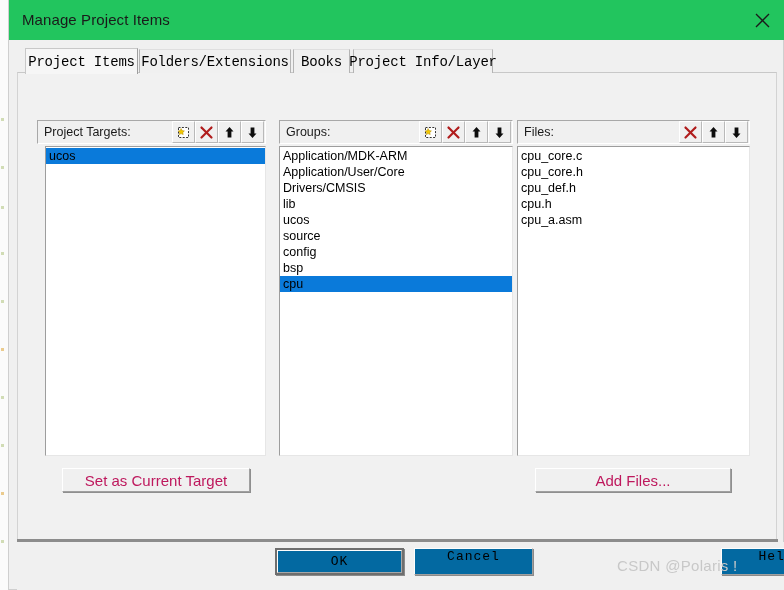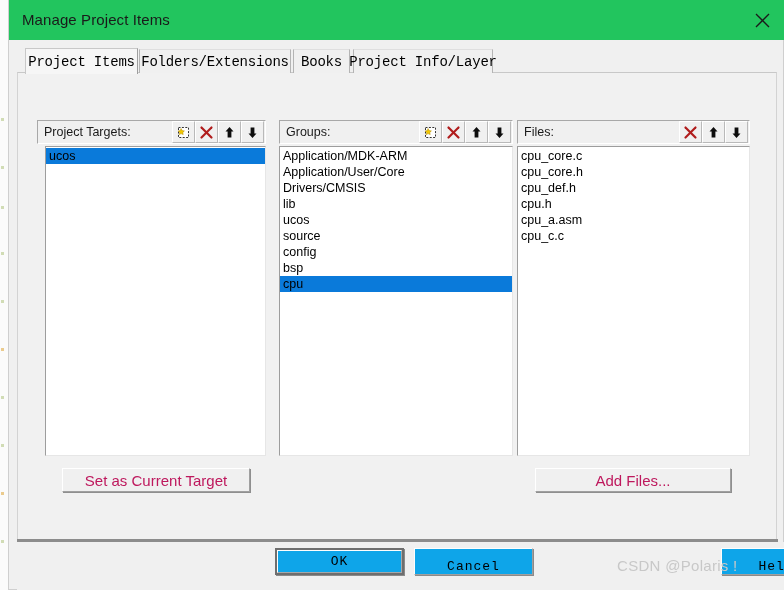--- a/index.html
+++ b/index.html
@@ -208,31 +208,31 @@
     position: absolute;
     left: 8px; top: 542px;
     width: 768px; height: 48px;
     background: #f0f0f0;
   }
   .dlg-btn {
     position: absolute;
     top: 6px;
     height: 27px;
     box-sizing: border-box;
-    background: #0ea5e9;
+    background: #0369a1;
     border: 1px solid #a0a0a0;
     border-top-color: #fdfdfd;
     border-left-color: #fdfdfd;
     box-shadow: 1px 1px 0 #8a8a8a;
     font-family: "Liberation Mono", monospace;
     font-size: 13px;
     letter-spacing: 1px;
     color: #000;
     display: flex;
-    align-items: flex-end;
+    align-items: flex-start;
     justify-content: center;
     cursor: pointer;
     white-space: nowrap;
   }
   .dlg-btn.default {
     border: 2px solid #6e6e6e;
     box-shadow: 1px 1px 0 #8a8a8a;
   }
   .dlg-btn.default .inner {
     width: 100%; height: 100%;
@@ -386,21 +386,20 @@
       </span>
     </span>
   </div>
 
   <div class="listbox" style="left:508px;top:146px;width:233px;height:310px">
     <div class="list-item">cpu_core.c</div>
     <div class="list-item">cpu_core.h</div>
     <div class="list-item">cpu_def.h</div>
     <div class="list-item">cpu.h</div>
     <div class="list-item">cpu_a.asm</div>
-    <div class="list-item">cpu_c.c</div>
   </div>
 
   <div class="mid-btn" style="left:53px;top:468px;width:188px">Set as Current Target</div>
   <div class="mid-btn" style="left:526px;top:468px;width:196px">Add Files...</div>
 
   <div id="tabpage-bottom-edge"></div>
 
   <div id="bottombar">
     <div class="dlg-btn default" style="left:258px;width:129px">
       <span class="inner">OK</span>

